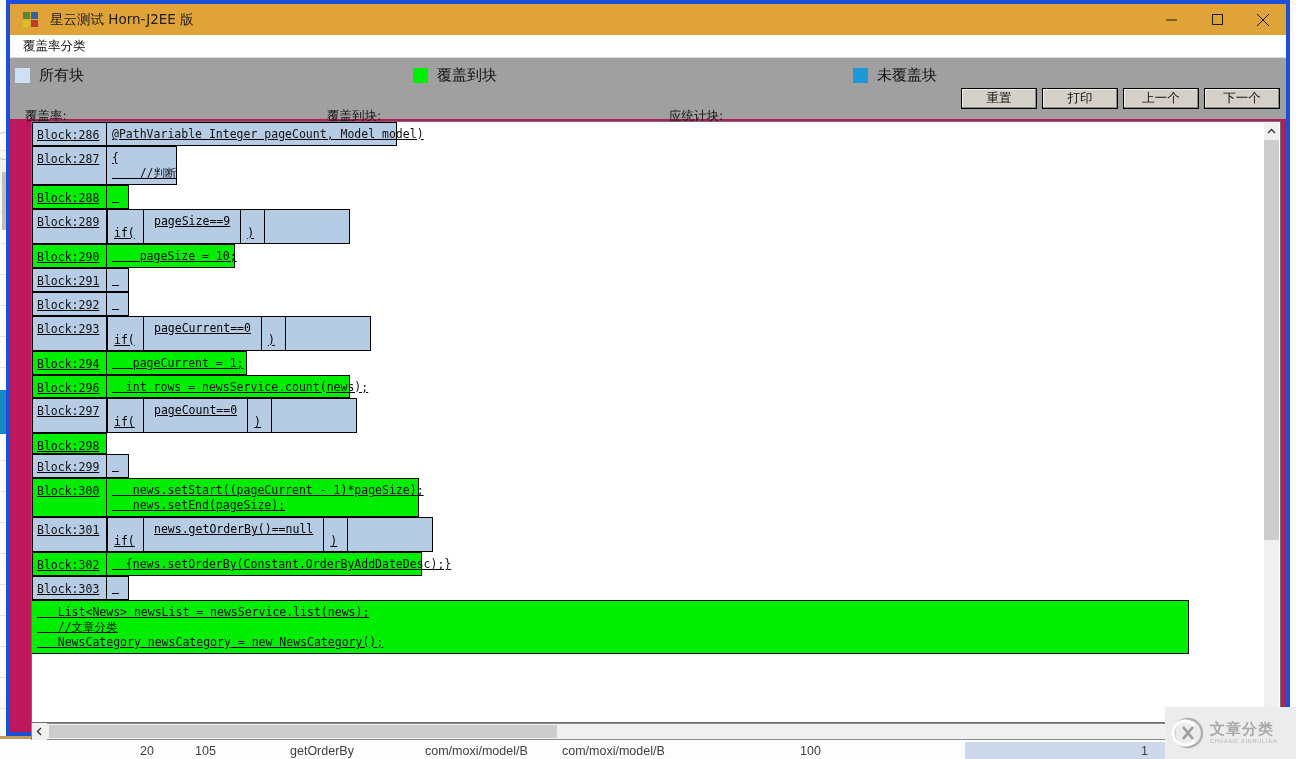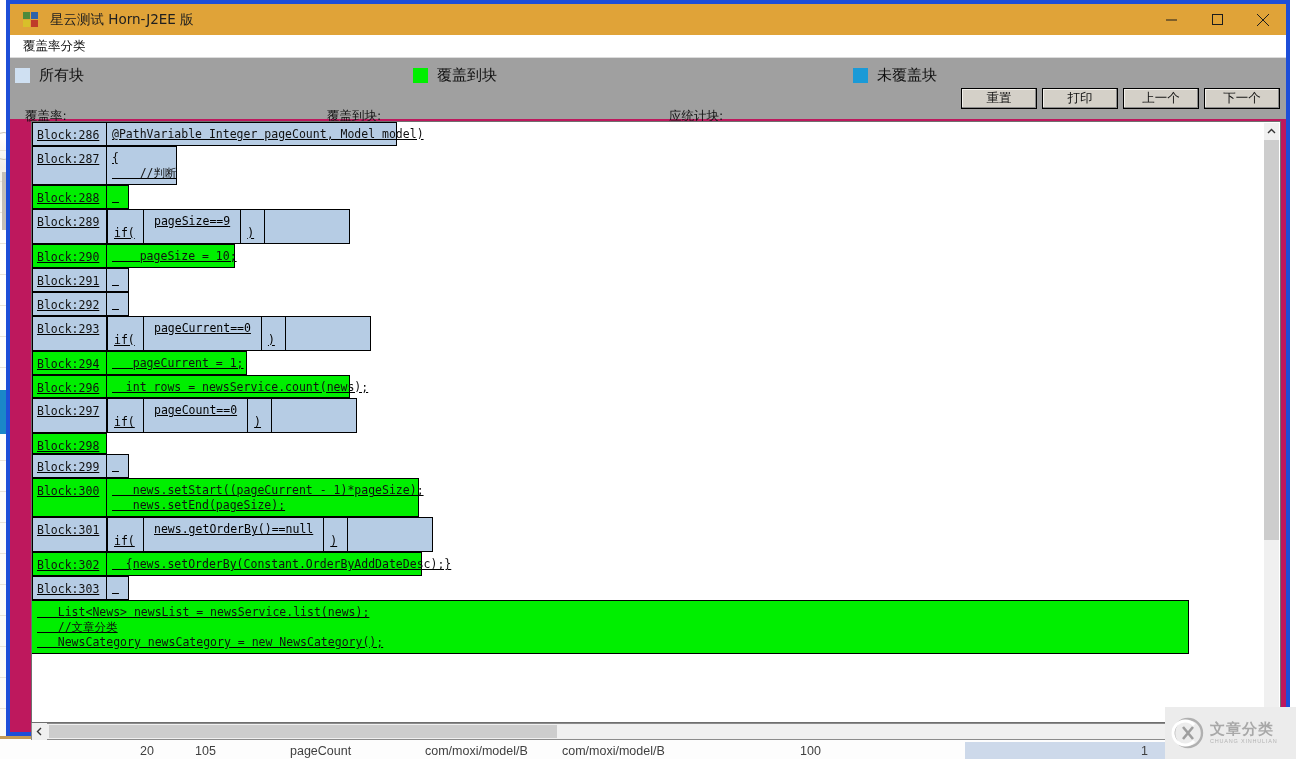--- a/index.html
+++ b/index.html
@@ -158,21 +158,21 @@
   <span style="margin-top:12px">主</span>
   <span style="margin-top:12px;font-weight:bold">丏</span>
   <span style="margin-top:12px">卸</span>
 </div>
 
 <div id="bg-bottom-strip"></div>
 <div id="bg-bottom-sel"></div>
 <div id="bg-bottom-row">
   <span class="c" style="left:140px">20</span>
   <span class="c" style="left:195px">105</span>
-  <span class="c" style="left:290px">pageCount</span>
+  <span class="c" style="left:290px">getOrderBy</span>
   <span class="c" style="left:425px">com/moxi/model/B</span>
   <span class="c" style="left:562px">com/moxi/model/B</span>
   <span class="c" style="left:800px">100</span>
   <span class="c" style="left:1141px">1</span>
 </div>
 <div id="bg-bottom-topline"></div>
 
 <div id="app-window">
 
   <div id="titlebar">

